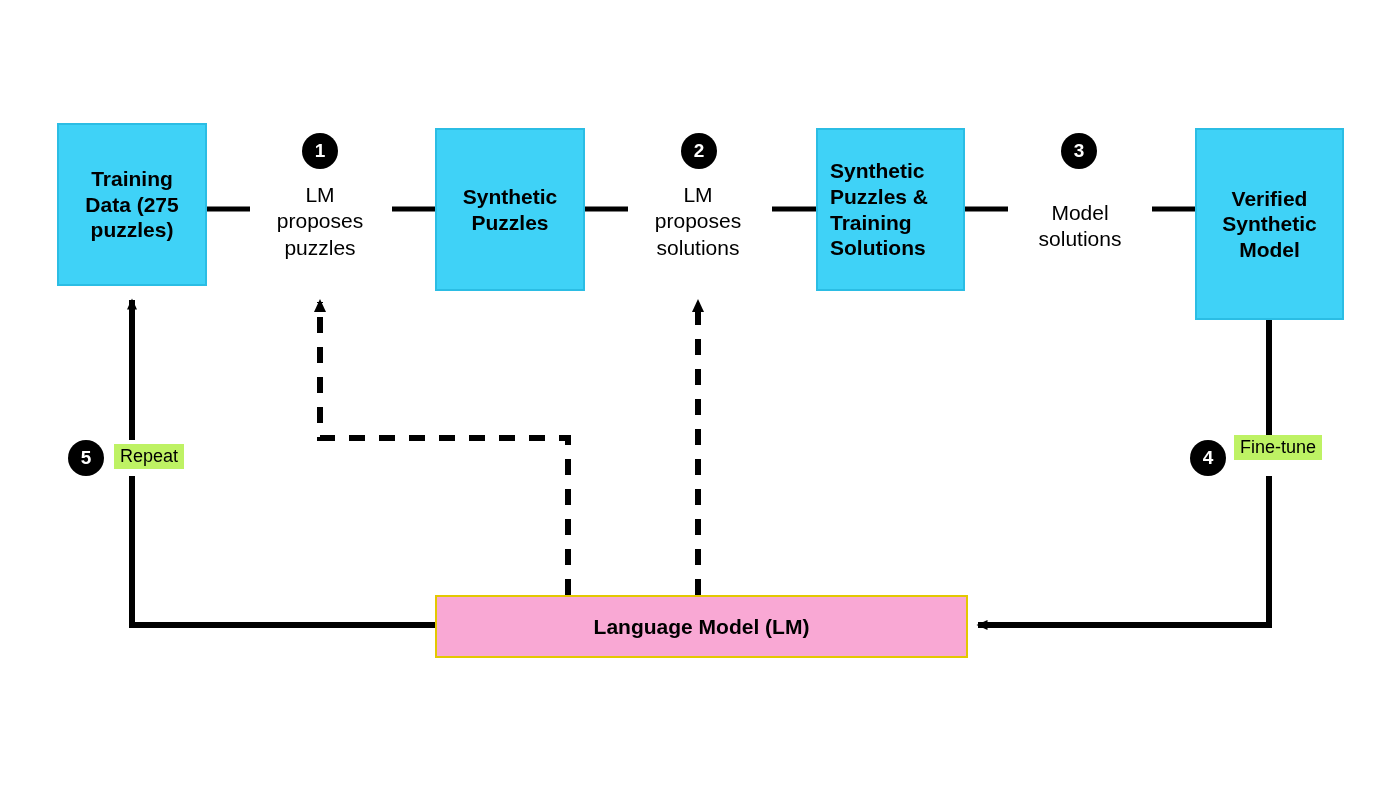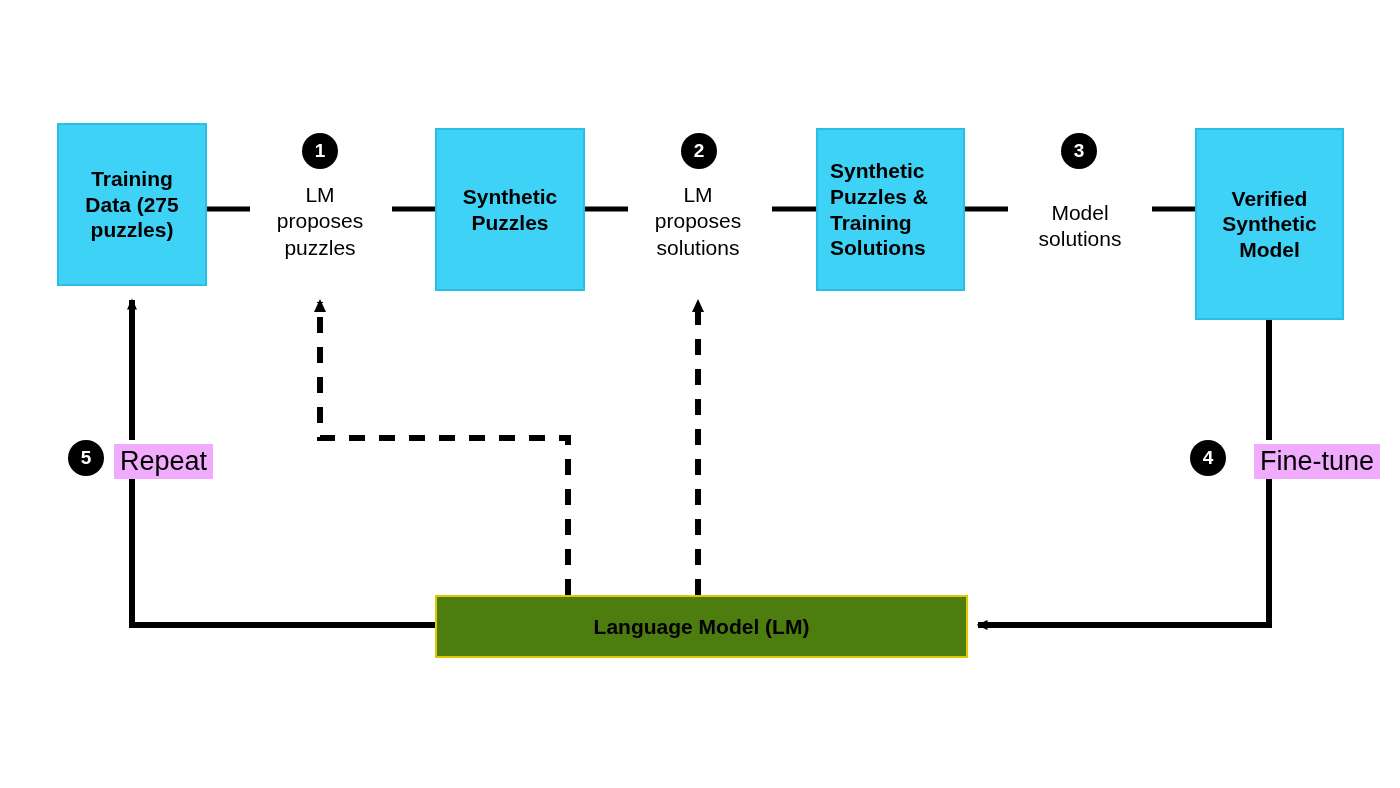--- a/index.html
+++ b/index.html
@@ -45,40 +45,40 @@
     font-size: 21px;
     font-weight: 600;
     padding: 4px 8px;
   }
   .node-cyan.align-left {
     justify-content: flex-start;
     text-align: left;
     padding-left: 12px;
   }
   .node-yellow {
-    background: #4d7c0f;
+    background: #f9a8d4;
     border: 2px solid #E3C800;
     font-size: 21px;
     font-weight: 600;
   }
 
   
   .caption {
     position: absolute;
     text-align: center;
     font-size: 21px;
     color: #000000;
     line-height: 1.26;
     z-index: 4;
   }
   .caption-inline {
     position: absolute;
-    font-size: 27px;
+    font-size: 18px;
     color: #000000;
-    background: #f0abfc;
+    background: #bef264;
     padding: 2px 6px;
     white-space: nowrap;
     z-index: 4;
   }
 
   
   .badge {
     position: absolute;
     width: 36px;
     height: 36px;
@@ -184,21 +184,21 @@
     <span>3</span>
   </div>
   <div class="caption" style="left:1000px; top:200px; width:160px;">
     <span>Model</span><br>
     <span>solutions</span>
   </div>
 
   <div class="badge" style="left:1190px; top:440px;">
     <span>4</span>
   </div>
-  <div class="caption-inline" style="left:1234px; top:444px;margin-left:20px;">
+  <div class="caption-inline" style="left:1234px; top:435px;">
     <span>Fine-tune</span>
   </div>
 
   <div class="badge" style="left:68px; top:440px;">
     <span>5</span>
   </div>
   <div class="caption-inline" style="left:114px; top:444px;">
     <span>Repeat</span>
   </div>
 

